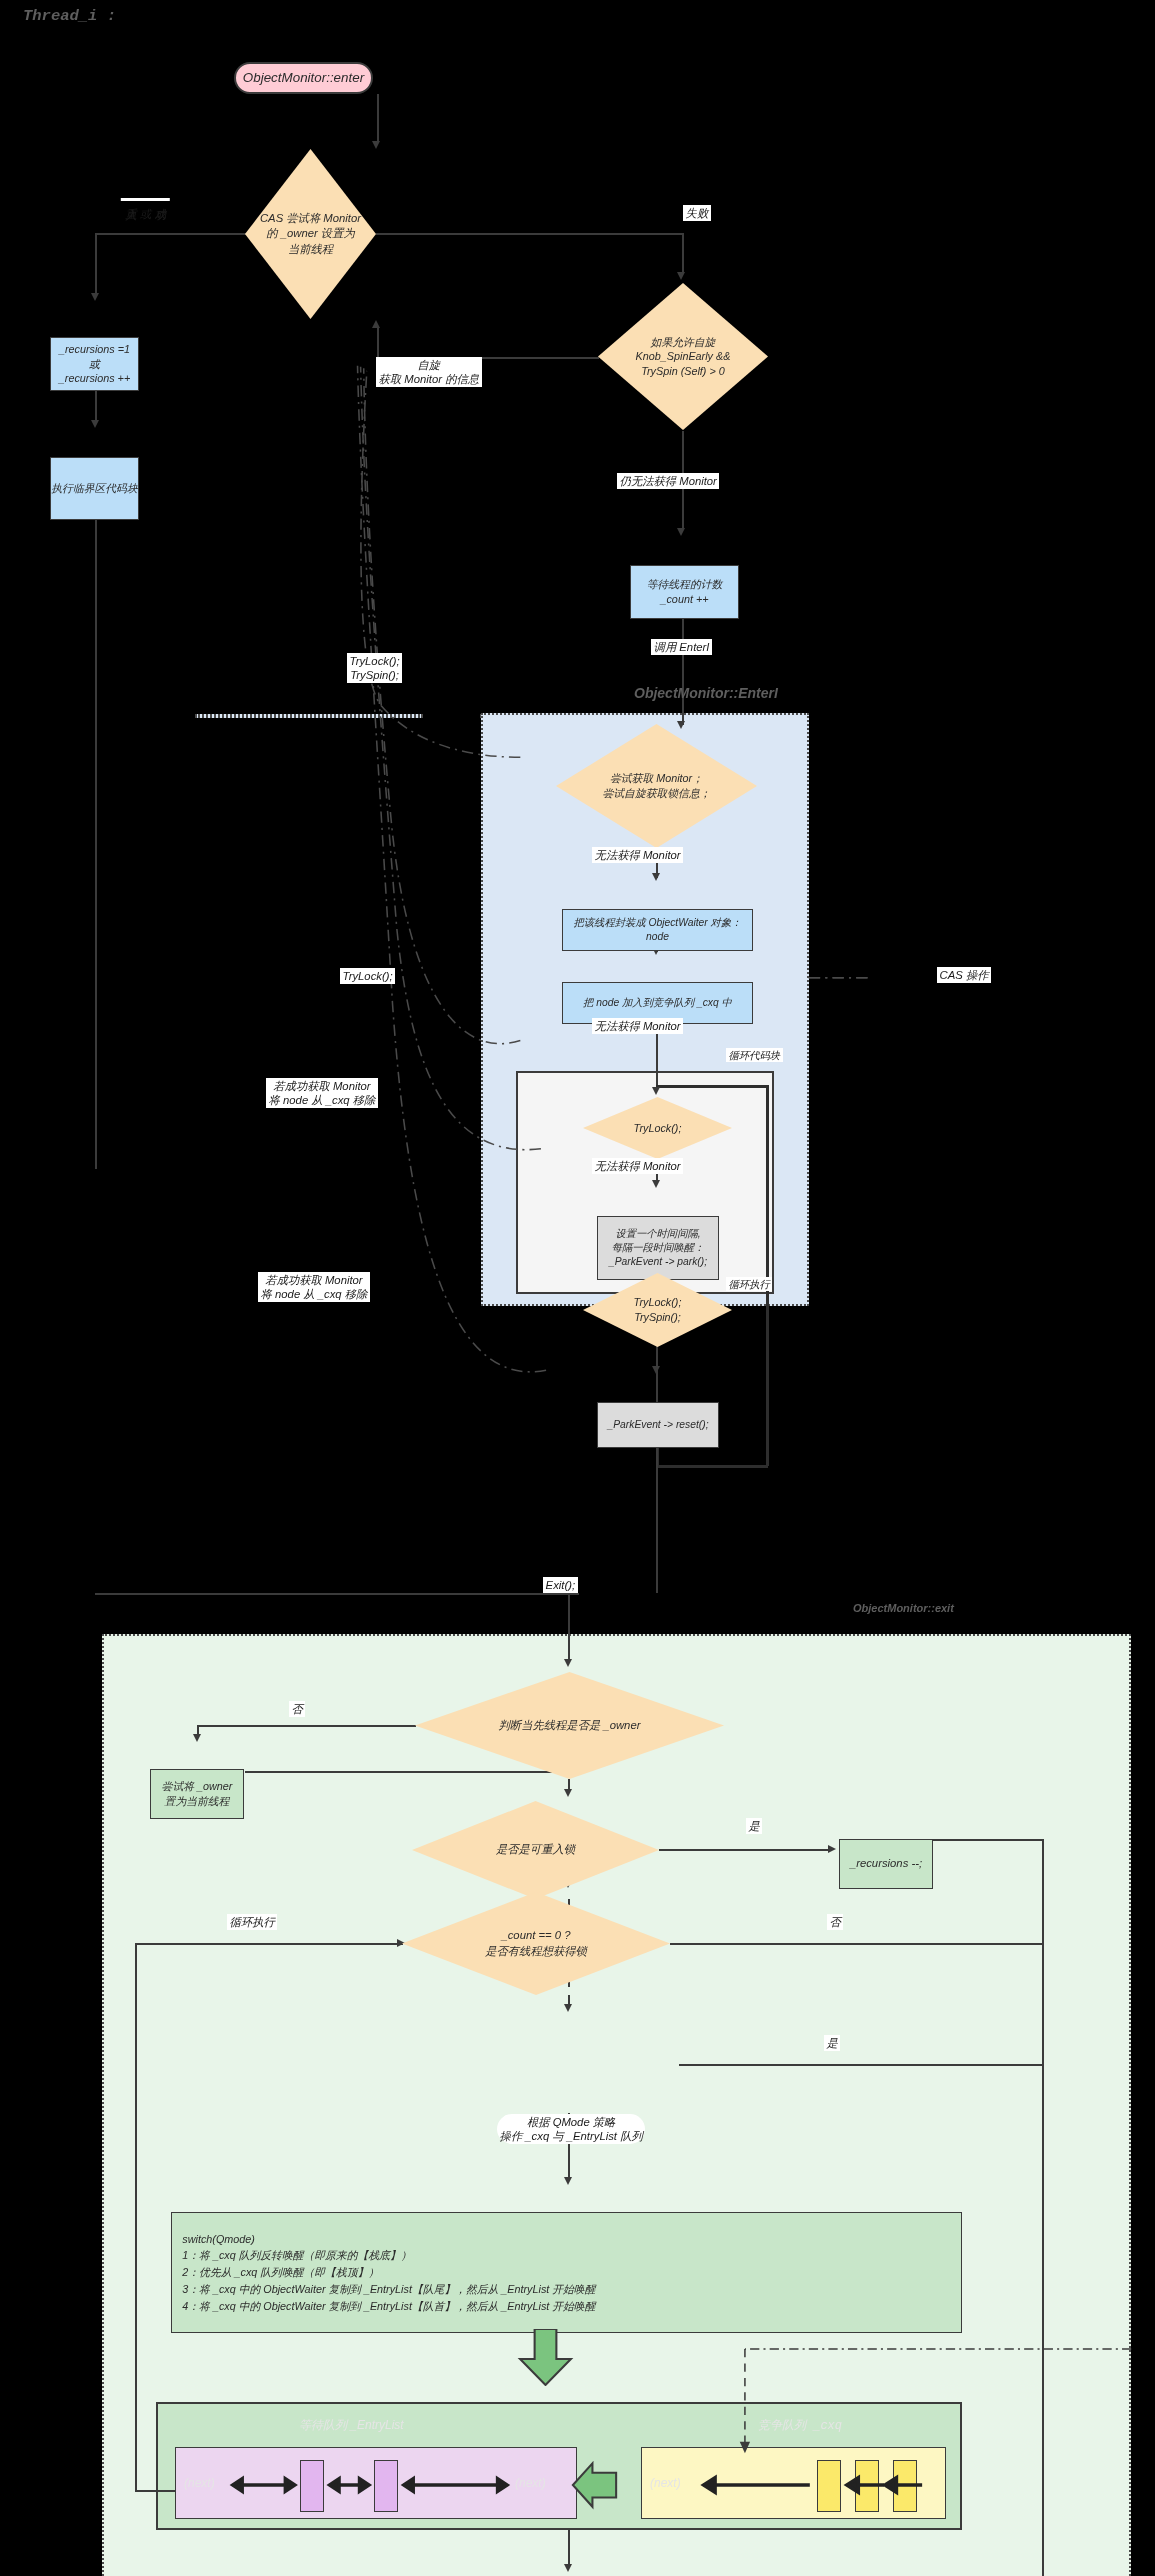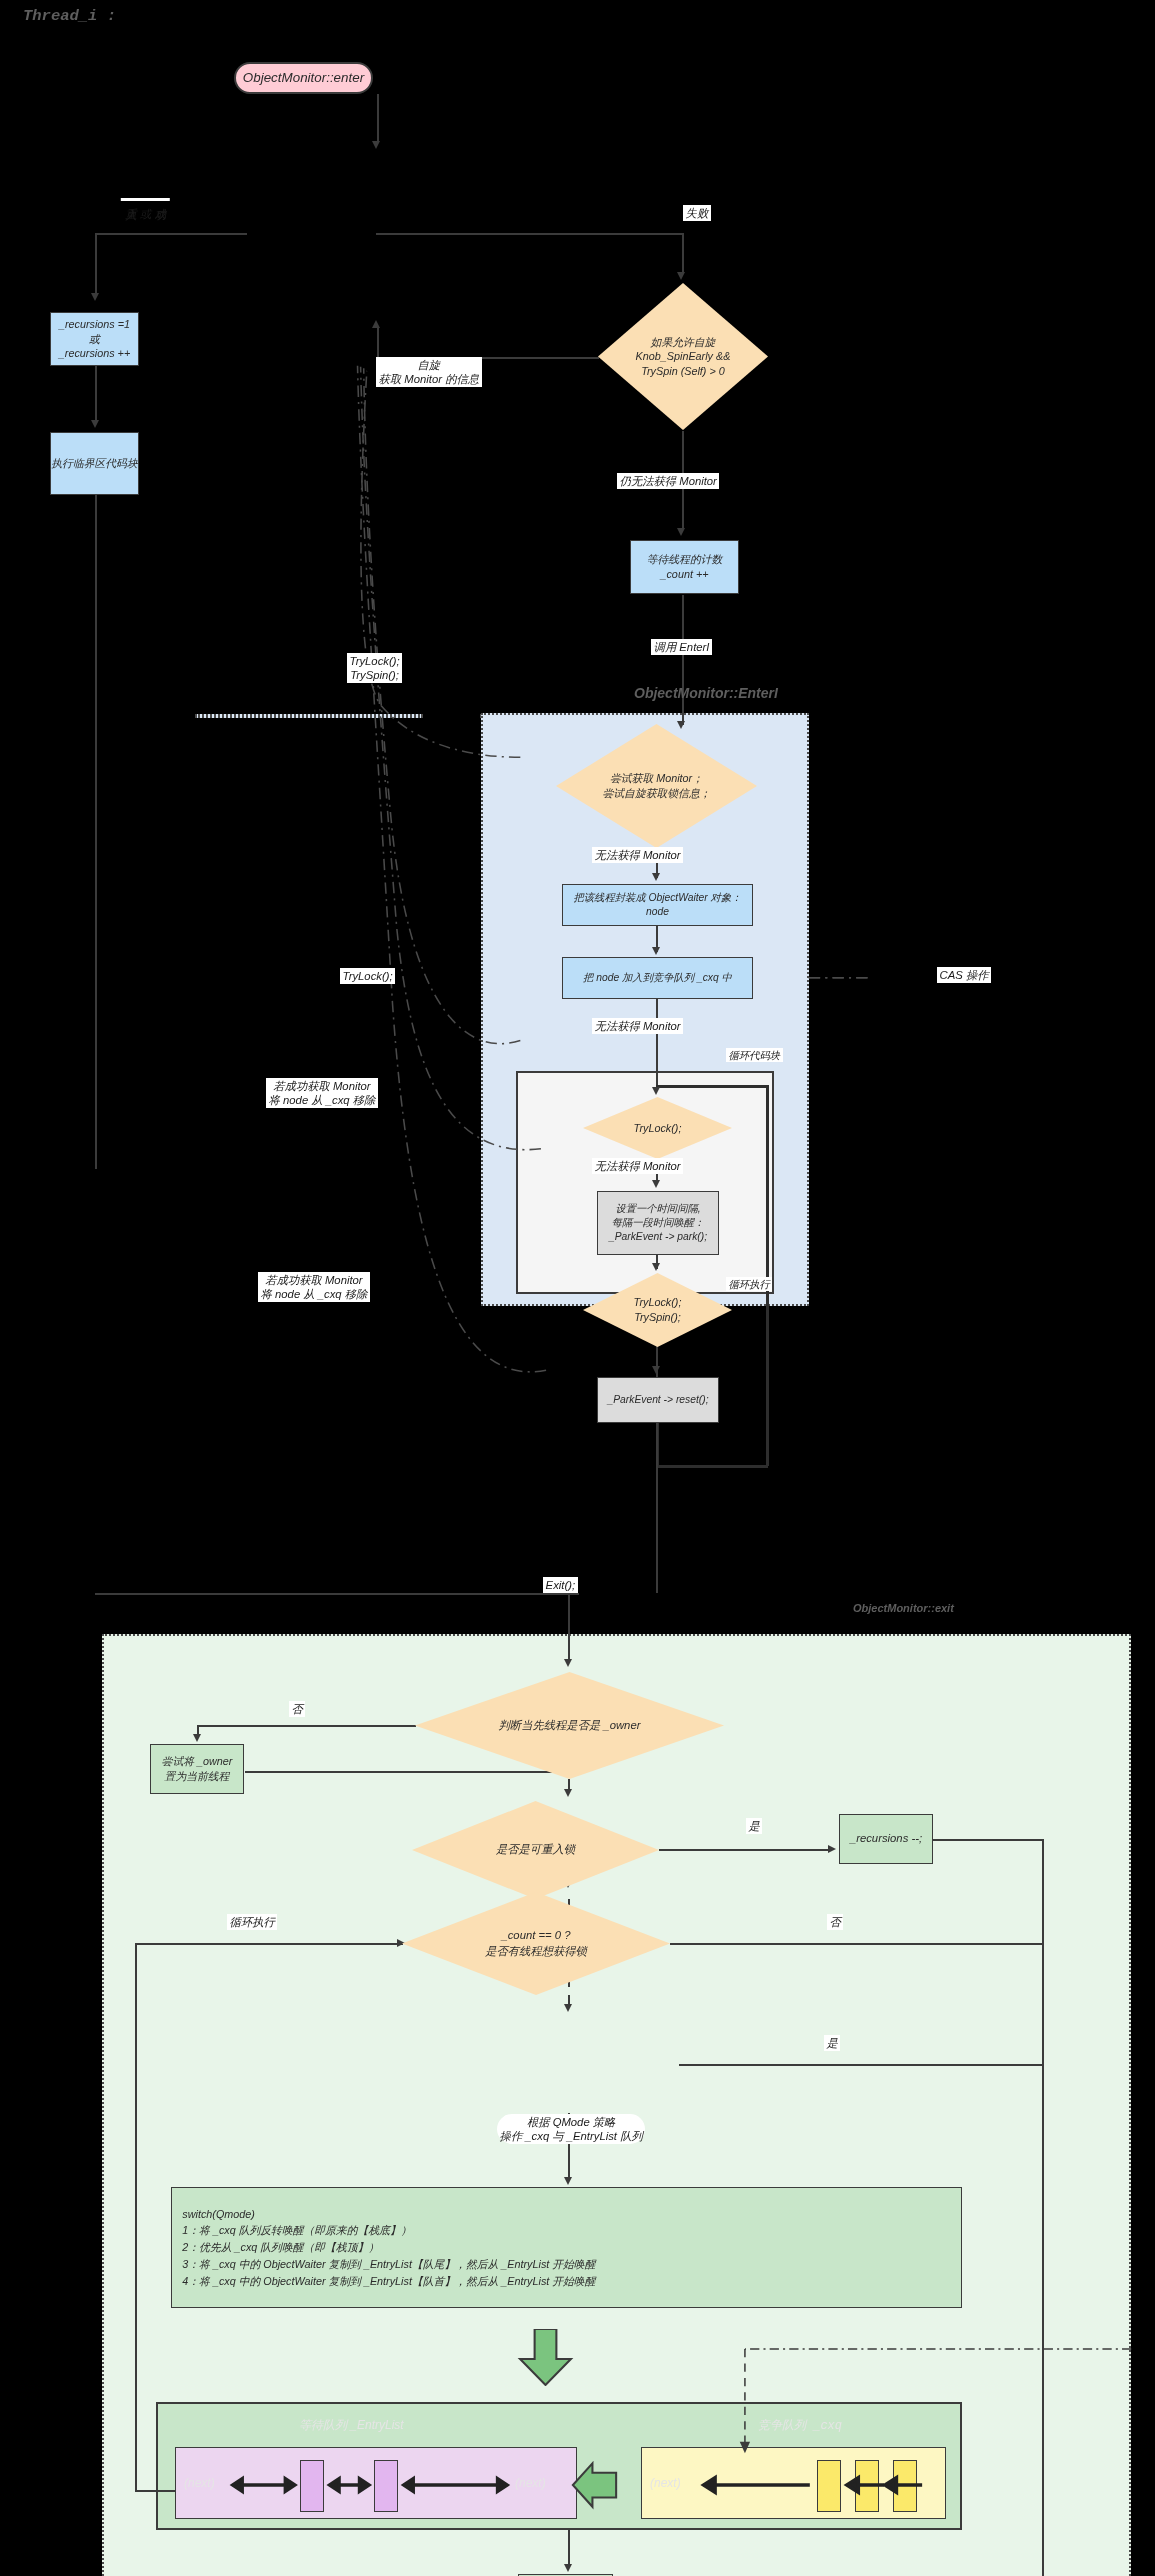--- a/index.html
+++ b/index.html
@@ -3,21 +3,21 @@
 <meta charset="utf-8">
 <style>
   html,body{margin:0;padding:0;background:#000;}
   body{font-family:"Liberation Sans","DejaVu Sans",sans-serif;}
   #stage{position:relative;width:1155px;height:2857px;background:#000;overflow:hidden;}
 
   
   .node{position:absolute;box-sizing:border-box;display:flex;align-items:center;
         justify-content:center;text-align:center;font-style:italic;color:#2b2b2b;
         line-height:1.35;white-space:pre-line;z-index:6;}
-  .rect{border:1.5px solid #3b3b3b;}
+  .rect{border:1.5px solid #3b3b3b;margin-top:25px;}
   .blue{background:#bbdef8;}
   .green{background:#c8e6c9;}
   .grey{background:#dcdcdc;}
   .pink{background:#ffccd5;border:2.1px solid #3b3b3b;border-radius:17.5px;}
   .diamond{background:transparent;border:none;}
   .diamond .dshape{position:absolute;inset:0;background:#fbdfb4;
         clip-path:polygon(50% 0,100% 50%,50% 100%,0 50%);z-index:-1;}
   .diamond .dtxt{position:relative;z-index:2;padding:0 3.1px;}
 
   
@@ -98,20 +98,26 @@
       <path d="M 1010 2020 C 880 2060 790 1900 760 1600 C 735 1330 710 1000 706 715"></path>
       <path d="M 1050 2230 C 880 2250 800 2100 770 1800 C 740 1420 706 990 700 712"></path>
       <path d="M 1060 2660 C 860 2700 790 2350 762 1950 C 730 1400 700 980 694 710"></path>
       <path d="M 1570 1898 L 1690 1898"></path>
       <path d="M 1570 1898 L 1690 1898"></path>
     </g>
   </svg>
 
   <div class="node pink" style="left:234px;top:62px;width:139px;height:32px;font-size:13.4px;">ObjectMonitor::enter</div>
 
+  <div class="node diamond" style="left:245px;top:149px;width:131px;height:170px;font-size:11.3px;">
+    <div class="dshape"></div>
+    <div class="dtxt">CAS 尝试将 Monitor
+的 _owner 设置为
+当前线程</div>
+  </div>
 
   <div class="node rect blue" style="left:50px;top:312px;width:89px;height:54px;font-size:10.8px;">_recursions =1
 或
 _recursions ++</div>
 
   <div class="node rect blue" style="left:50px;top:432px;width:89px;height:63px;font-size:10.8px;">执行临界区代码块</div>
 
   <div class="node diamond" style="left:598px;top:283px;width:170px;height:147px;font-size:10.8px;">
     <div class="dshape"></div>
     <div class="dtxt">如果允许自旋

